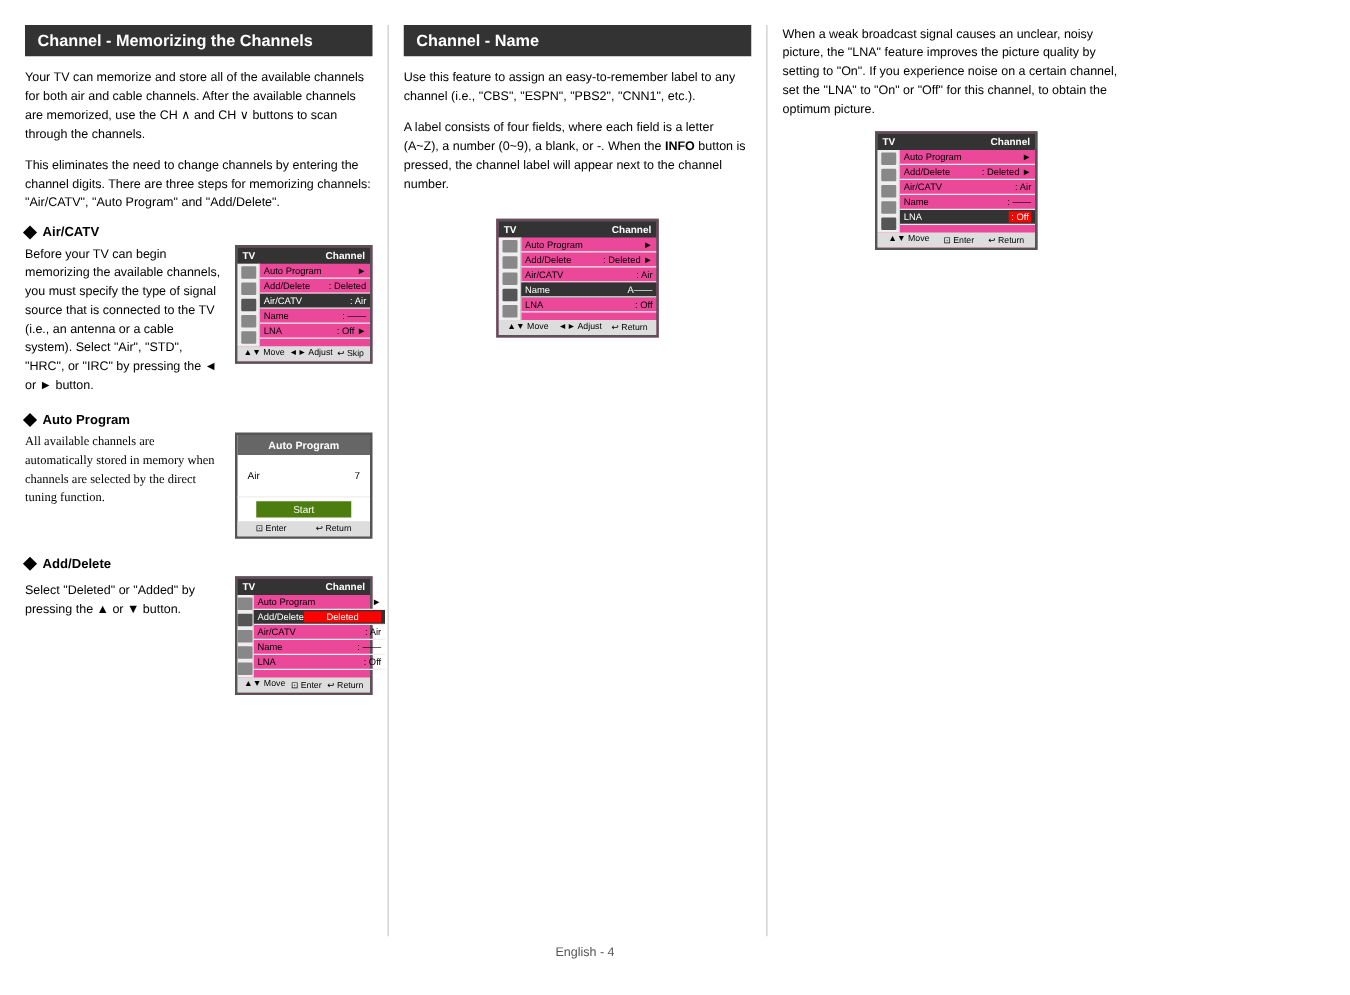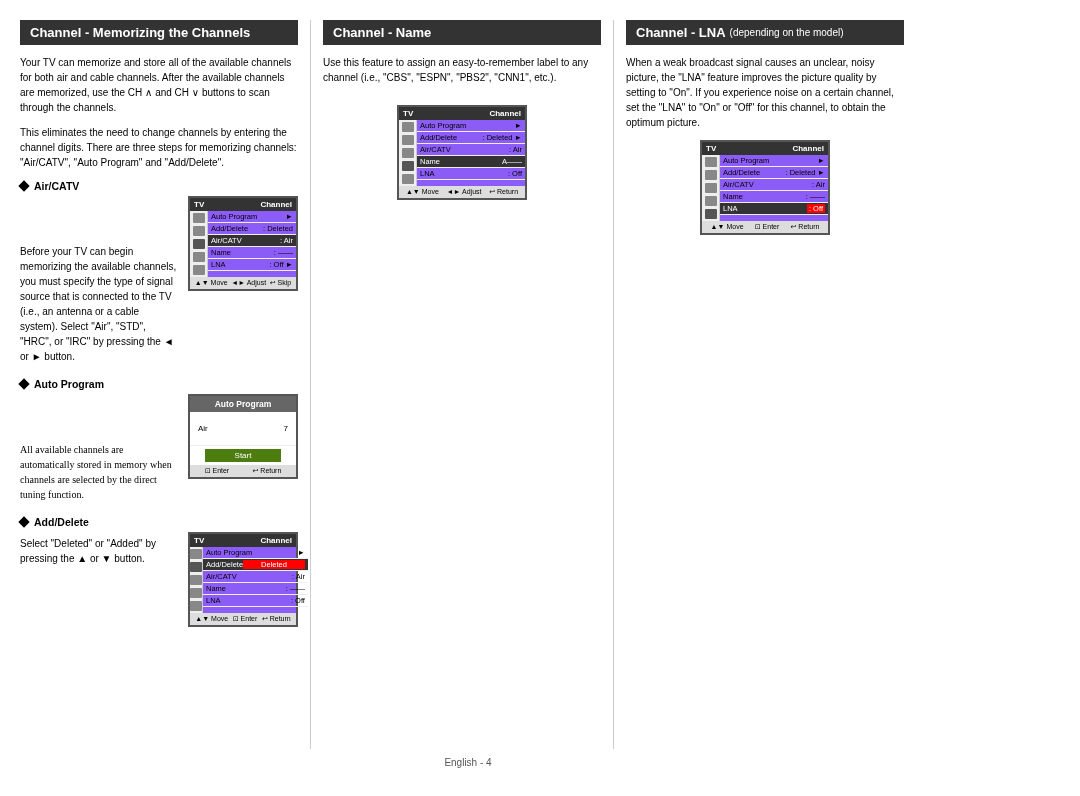--- a/index.html
+++ b/index.html
@@ -85,28 +85,27 @@
     .sub-content {
       display: flex;
       gap: 10px;
       align-items: flex-start;
     }
 
     .sub-text {
       font-size: 10px;
       line-height: 1.5;
       flex: 1;
-      margin-top: 48px;
     }
 
     
     .tv-screen {
       width: 110px;
       border: 2px solid #555;
-      background: #8b5cf6;
+      background: #ec4899;
       font-size: 8px;
       flex-shrink: 0;
     }
 
     .tv-screen .tv-header {
       background: #333;
       color: #fff;
       padding: 2px 4px;
       font-size: 8px;
       font-weight: bold;
@@ -363,20 +362,21 @@
         </div>
       </div>
     </div>
 
     <div class="column">
       <div class="section-header">
         <span>Channel - Name</span>
       </div>
 
       <p class="body-text">Use this feature to assign an easy-to-remember label to any channel (i.e., "CBS", "ESPN", "PBS2", "CNN1", etc.).</p>
+      <p class="body-text">A label consists of four fields, where each field is a letter (A~Z), a number (0~9), a blank, or -. When the <strong>INFO</strong> button is pressed, the channel label will appear next to the channel number.</p>
 
       <div style="margin-top: 20px; display:flex; justify-content:center;">
         <div class="tv-screen" style="width:130px;">
           <div class="tv-header">
             <span>TV</span>
             <span>Channel</span>
           </div>
           <div style="display:flex;">
             <div class="tv-icon-col">
               <div class="tv-icon"></div>
@@ -411,24 +411,20 @@
           <div class="tv-footer">
             <span>▲▼ Move</span>
             <span>◄► Adjust</span>
             <span>↩ Return</span>
           </div>
         </div>
       </div>
     </div>
 
     <div class="column">
-      <div class="section-header">
-        <span>Channel - LNA</span>
-        <span class="small-text">(depending on the model)</span>
-      </div>
 
       <p class="body-text">When a weak broadcast signal causes an unclear, noisy picture, the "LNA" feature improves the picture quality by setting to "On". If you experience noise on a certain channel, set the "LNA" to "On" or "Off" for this channel, to obtain the optimum picture.</p>
 
       <div style="margin-top: 10px; display:flex; justify-content:center;">
         <div class="tv-screen" style="width:130px;">
           <div class="tv-header">
             <span>TV</span>
             <span>Channel</span>
           </div>
           <div style="display:flex;">

